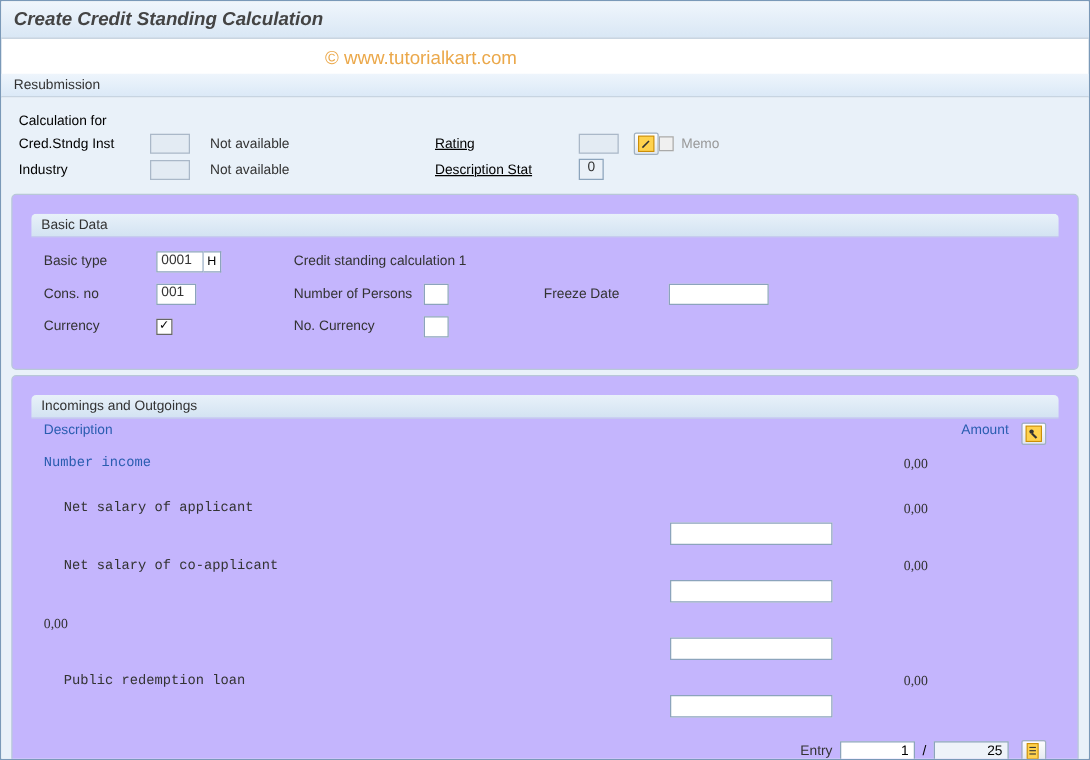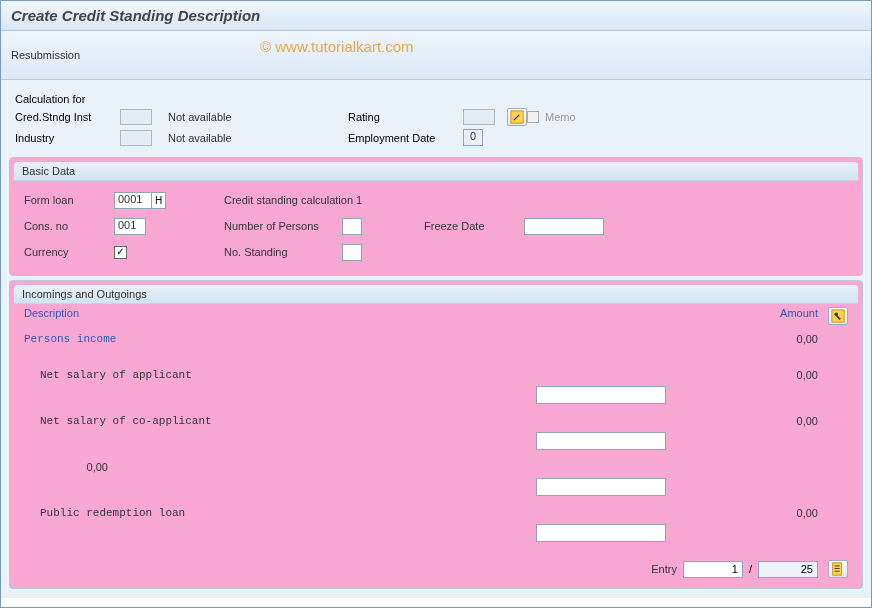--- a/index.html
+++ b/index.html
@@ -21,23 +21,24 @@
     border-bottom: 1px solid #b8c8d8;
   }
   .title-bar h1 {
     font-size: 15px;
     font-style: italic;
     font-weight: bold;
     color: #444;
   }
   .menu-bar {
     background: linear-gradient(to bottom, #eef5fc, #dbe9f7);
-    padding: 18px 10px;
+    padding: 3px 10px;
     border-bottom: 1px solid #b8c8d8;
     color: #333;
+    margin-top: 28px;
   }
   .content {
     background: #e9f1f9;
     padding: 6px 8px;
   }
   .header-section {
     padding: 4px 6px;
     margin-bottom: 4px;
   }
   .small-input {
@@ -81,23 +82,23 @@
     font-size: 10px;
     line-height: 10px;
   }
   .memo-label {
     color: #999;
     margin-left: 2px;
   }
   .group-box {
     border: 1px solid #b8c8d8;
     border-radius: 4px;
-    background: #f9a8d4;
+    background: #c4b5fd;
     margin: 4px 0 3px 0;
-    padding: 4px;
+    padding: 15px;
   }
   .group-title {
     background: linear-gradient(to bottom, #e8f1f9, #d3e3f2);
     border-bottom: 1px solid #c5d5e5;
     border-radius: 4px 4px 0 0;
     padding: 3px 8px;
     color: #333;
   }
   .group-body {
     padding: 6px 10px;
@@ -114,21 +115,21 @@
     display: flex;
     align-items: center;
     margin: 3px 0;
     min-height: 20px;
   }
   .lbl-90 {
     width: 90px;
     color: #333;
   }
   .lbl-120 {
-    width: 118px;
+    width: 104px;
     color: #333;
   }
   .lbl-100 {
     width: 100px;
     color: #333;
   }
   .input-box {
     border: 1px solid #8ca4bc;
     background: #fff;
     height: 17px;
@@ -153,21 +154,21 @@
     line-height: 15px;
     font-size: 10px;
   }
   .header-row2 {
     display: flex;
     align-items: center;
     margin: 3px 0;
   }
   .hcol1 { width: 105px; }
   .hcol3 { width: 180px; }
-  .hcol4 { width: 115px; }
+  .hcol4 { width: 115px; text-decoration: underline; }
   .incomings-group {
     padding-bottom: 4px;
   }
   .io-header {
     display: flex;
     padding: 3px 10px;
     color: #2a5db0;
   }
   .io-desc {
     flex: 1;
@@ -192,23 +193,23 @@
     color: #2a5db0;
     font-family: "Courier New", monospace;
     font-size: 11px;
   }
   .io-row .desc.indent {
     padding-left: 16px;
     color: #333;
   }
   .io-row .amt {
     width: 90px;
-    text-align: right;
-    color: #333;
-    font-family: Liberation Sans, sans-serif;
+    text-align: left;
+    color: #333;
+    font-family: Liberation Serif, serif;
     padding-right: 6px;
   }
   .io-input-row {
     display: flex;
     padding: 0 10px 6px 10px;
     justify-content: center;
   }
   .io-input-row .spacer-left {
     width: 330px;
   }
@@ -251,21 +252,21 @@
   }
   .svg-icon {
     width: 14px;
     height: 14px;
   }
 </style>
 </head>
 <body>
 
 <div class="title-bar">
-  <h1>Create Credit Standing Description</h1>
+  <h1>Create Credit Standing Calculation</h1>
 </div>
 
 <div class="menu-bar">
   <span>Resubmission</span>
 </div>
 
 <div class="content">
 
   <div class="header-section">
     <div class="header-row2">
@@ -285,32 +286,32 @@
       </span>
       <span style="margin-left:0;display:flex;align-items:center">
         <span class="checkbox-disabled"></span>
         <span class="memo-label">Memo</span>
       </span>
     </div>
     <div class="header-row2">
       <span class="hcol1">Industry</span>
       <span class="small-input" style="width:32px"></span>
       <span class="plain-text hcol3" style="margin-left:8px">Not available</span>
-      <span class="hcol4">Employment Date</span>
+      <span class="hcol4">Description Stat</span>
       <span class="input-box ro w20" style="text-align:center">0</span>
     </div>
   </div>
 
   <div class="group-box">
     <div class="group-title">Basic Data</div>
     <div class="group-body">
       <div class="col-stack">
         <div class="form-col" style="width:190px">
           <div class="form-row">
-            <span class="lbl-90">Form loan</span>
+            <span class="lbl-90">Basic type</span>
             <span style="display:flex">
               <span class="input-box w35">0001</span>
               <span class="h-suffix">H</span>
             </span>
           </div>
           <div class="form-row">
             <span class="lbl-90">Cons. no</span>
             <span class="input-box w30">001</span>
           </div>
           <div class="form-row">
@@ -320,21 +321,21 @@
         </div>
         <div class="form-col" style="width:190px">
           <div class="form-row">
             <span class="plain-text">Credit standing calculation 1</span>
           </div>
           <div class="form-row">
             <span class="lbl-120">Number of Persons</span>
             <span class="input-box w20"></span>
           </div>
           <div class="form-row">
-            <span class="lbl-120">No. Standing</span>
+            <span class="lbl-120">No. Currency</span>
             <span class="input-box w20"></span>
           </div>
         </div>
         <div class="form-col" style="width:210px">
           <div class="form-row" style="height:20px"></div>
           <div class="form-row">
             <span class="lbl-100">Freeze Date</span>
             <span class="input-box w80"></span>
           </div>
         </div>
@@ -353,21 +354,21 @@
           <svg class="svg-icon" viewBox="0 0 16 16">
               <rect x="1" y="1" width="14" height="14" fill="#ffd24d" stroke="#c98a00"></rect>
               <circle cx="6" cy="6" r="2" fill="#333"></circle>
               <rect x="7" y="7" width="6" height="2" transform="rotate(45 7 7)" fill="#333"></rect>
             </svg>
         </span>
       </span>
     </div>
 
     <div class="io-row">
-      <span class="desc">Persons income</span>
+      <span class="desc">Number income</span>
       <span class="amt">0,00</span>
       <span style="width:24px"></span>
     </div>
     <div style="height:14px"></div>
 
     <div class="io-row">
       <span class="desc indent">Net salary of applicant</span>
       <span class="amt">0,00</span>
       <span style="width:24px"></span>
     </div>

